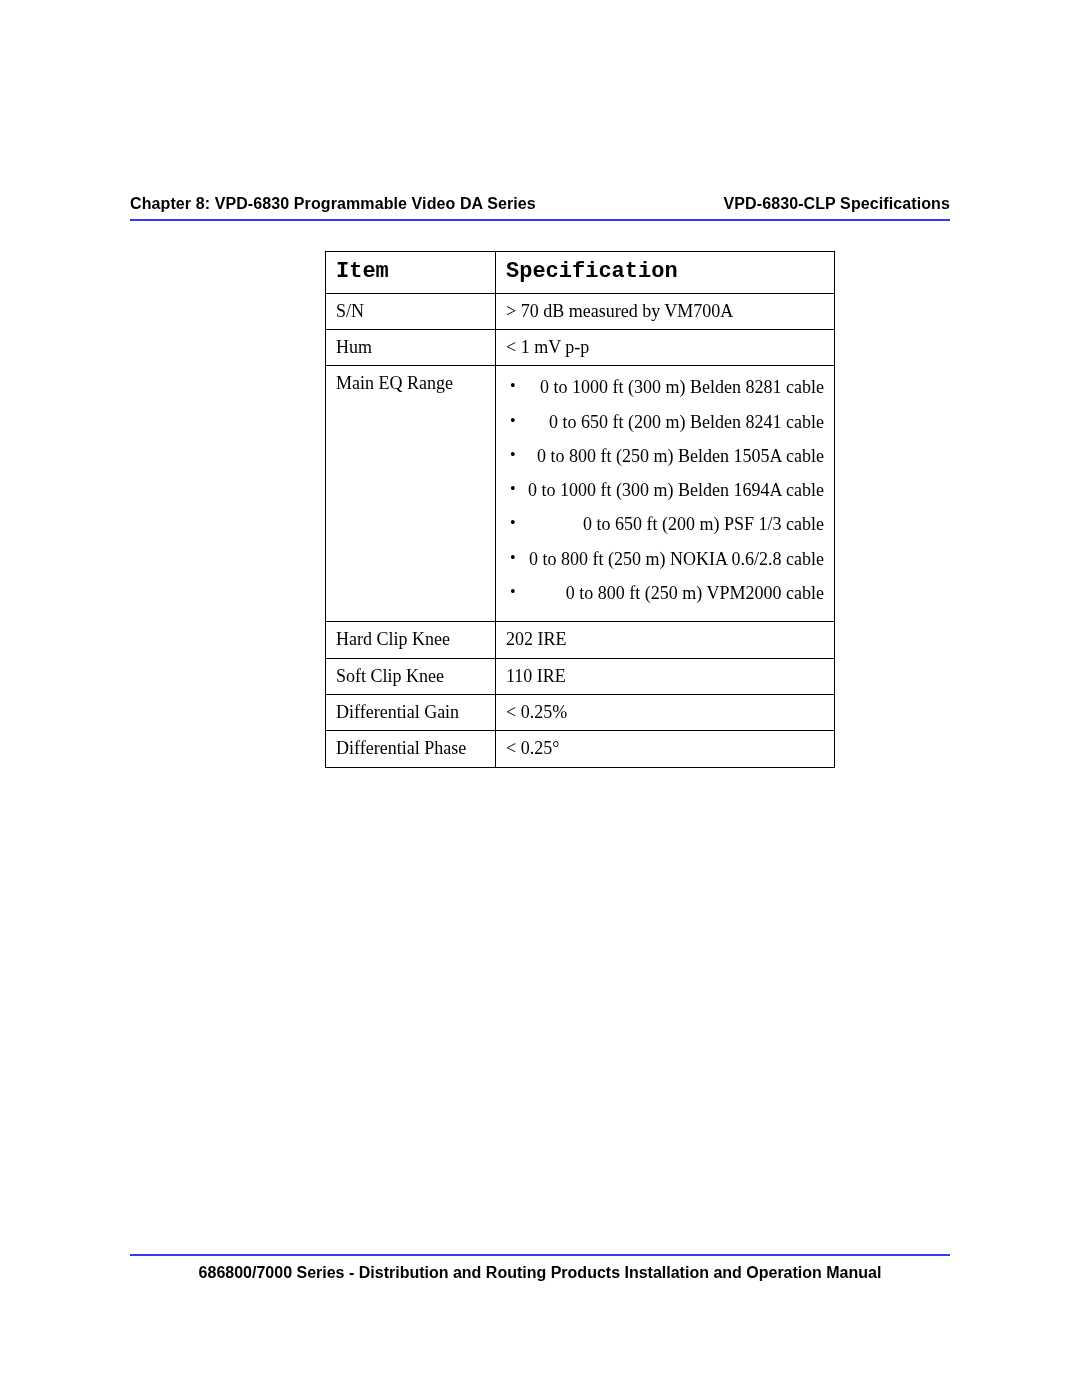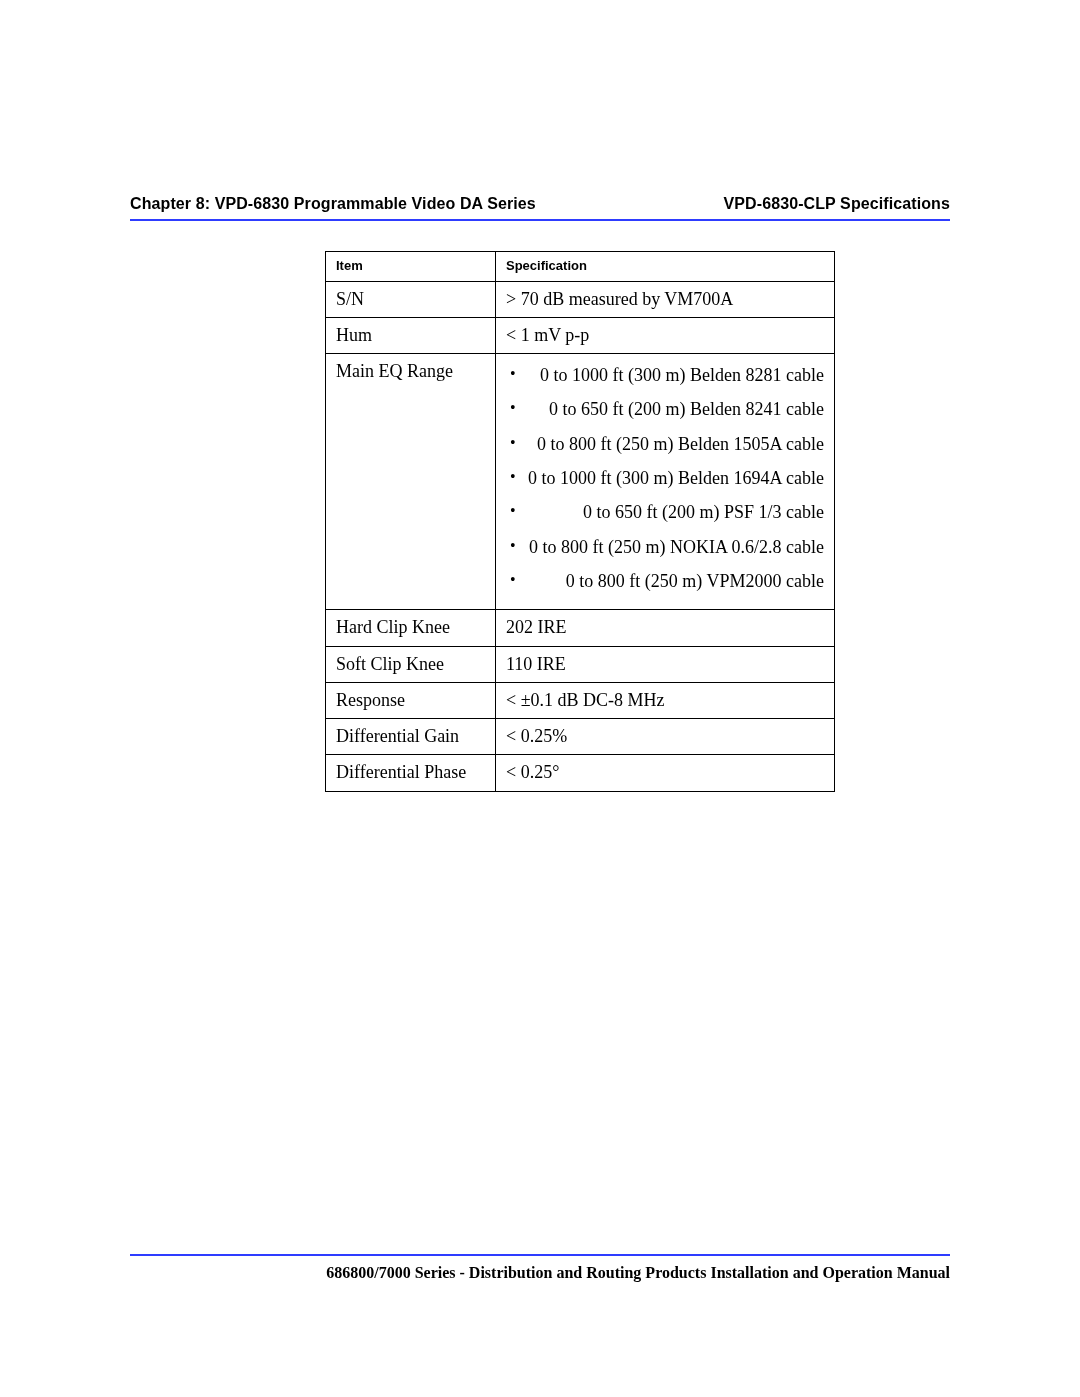--- a/index.html
+++ b/index.html
@@ -44,23 +44,23 @@
     font-size: 18px;
   }
   table.spec th, table.spec td {
     border: 1px solid #000;
     padding: 5px 10px 6px 10px;
     text-align: left;
     vertical-align: top;
     line-height: 1.35;
   }
   table.spec th {
-    font-family: Liberation Sans, sans-serif;
+    font-family: Liberation Mono, monospace;
     font-weight: 700;
-    font-size: 13px;
+    font-size: 22px;
   }
   table.spec td.item-col { width: 170px; }
   ul.eq {
     list-style: none;
     margin: 0;
     padding: 0;
     text-align: right;
   }
   ul.eq li {
     position: relative;
@@ -77,23 +77,23 @@
   }
   .footer {
     position: absolute;
     left: 130px;
     right: 130px;
     bottom: 115px;
   }
   .footer .rule { margin-top: 0; margin-bottom: 8px; }
   .footer-row {
     display: flex;
-    justify-content: flex-end;
+    justify-content: center;
     align-items: baseline;
-    font-family: Liberation Serif, serif;
+    font-family: Liberation Sans, sans-serif;
     font-weight: 700;
     font-size: 16px;
   }
 </style>
 </head>
 <body>
 
 <div class="page">
   <div class="running-head">
     <span>Chapter 8: VPD-6830 Programmable Video DA Series</span>
@@ -134,24 +134,20 @@
         </tr>
         <tr>
           <td class="item-col">Hard Clip Knee</td>
           <td>202 IRE</td>
         </tr>
         <tr>
           <td class="item-col">Soft Clip Knee</td>
           <td>110 IRE</td>
         </tr>
         <tr>
-          <td class="item-col">Response</td>
-          <td>&lt; ±0.1 dB DC-8 MHz</td>
-        </tr>
-        <tr>
           <td class="item-col">Differential Gain</td>
           <td>&lt; 0.25%</td>
         </tr>
         <tr>
           <td class="item-col">Differential Phase</td>
           <td>&lt; 0.25°</td>
         </tr>
       </tbody>
     </table>
   </div>

